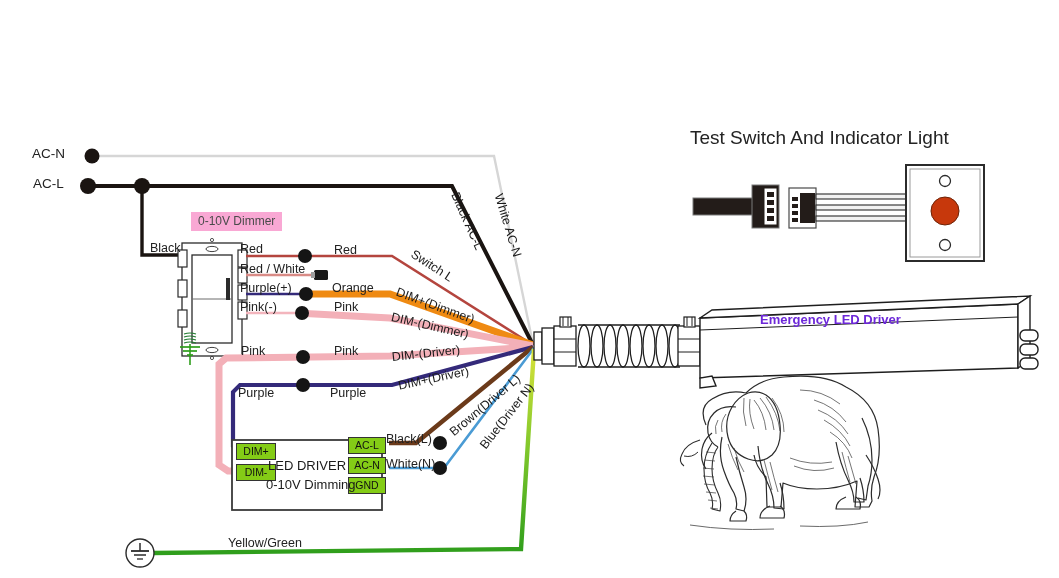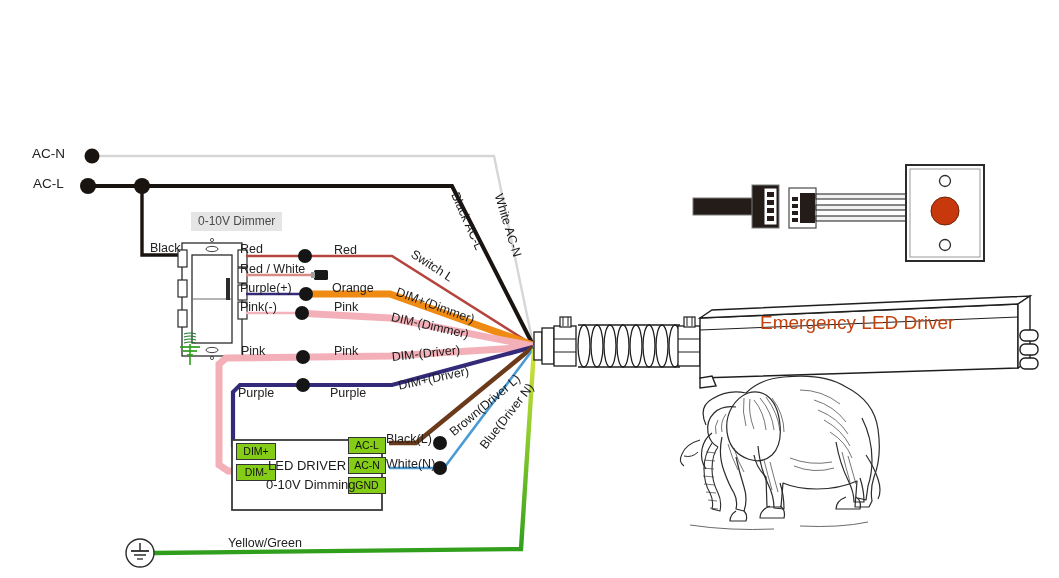--- a/index.html
+++ b/index.html
@@ -4,32 +4,33 @@
 <style>
   html,body{margin:0;padding:0;background:#ffffff;}
   body{width:1059px;height:578px;position:relative;overflow:hidden;
        font-family:"Liberation Sans",sans-serif;color:#1a1a1a;}
   #root{position:absolute;inset:0;}
   .svgwrap{position:absolute;left:0;top:0;width:1059px;height:578px;}
   .ttl{position:absolute;left:27px;top:8px;font-size:22px;letter-spacing:.1px;color:#232323;white-space:nowrap;}
   .sub{position:absolute;left:690px;top:127px;font-size:19px;color:#232323;white-space:nowrap;}
   .lbl{position:absolute;font-size:12.5px;color:#222;white-space:nowrap;}
   .lbl.big{font-size:13.5px;}
-  .tag{position:absolute;font-size:12px;color:#4a4a4a;background:#e5e5e5;padding:2px 7px 3px 7px;white-space:nowrap;}
+  .tag{position:absolute;font-size:12px;color:#4a4a4a;background:#f9a8d4;padding:2px 7px 3px 7px;white-space:nowrap;}
   .rot{position:absolute;font-size:12.5px;color:#1b1b1b;white-space:nowrap;transform-origin:0 0;}
-  .emg{position:absolute;left:760px;top:312px;font-size:19px;font-weight:normal;color:#c2410c;white-space:nowrap;}
+  .emg{position:absolute;left:760px;top:312px;font-size:13px;font-weight:bold;color:#6d28d9;white-space:nowrap;}
   .drvtxt{position:absolute;font-size:13px;color:#1a1a1a;white-space:nowrap;}
   .termbox{position:absolute;border:1.4px solid #333;background:#84cc16;font-size:10.5px;
            color:#111;text-align:center;line-height:13px;padding:1px 3px;white-space:nowrap;}
 </style>
 </head>
 <body>
 
 <div id="root">
 
+  <div class="sub">Test Switch And Indicator Light</div>
 
   <svg class="svgwrap" viewBox="0 0 1059 578">
     <defs>
       <linearGradient id="ygGrad" x1="0" y1="0" x2="0" y2="1">
         <stop offset="0%" stop-color="#d8e23a"></stop>
         <stop offset="50%" stop-color="#7ec72b"></stop>
         <stop offset="100%" stop-color="#2f9e1c"></stop>
       </linearGradient>
     </defs>
 

